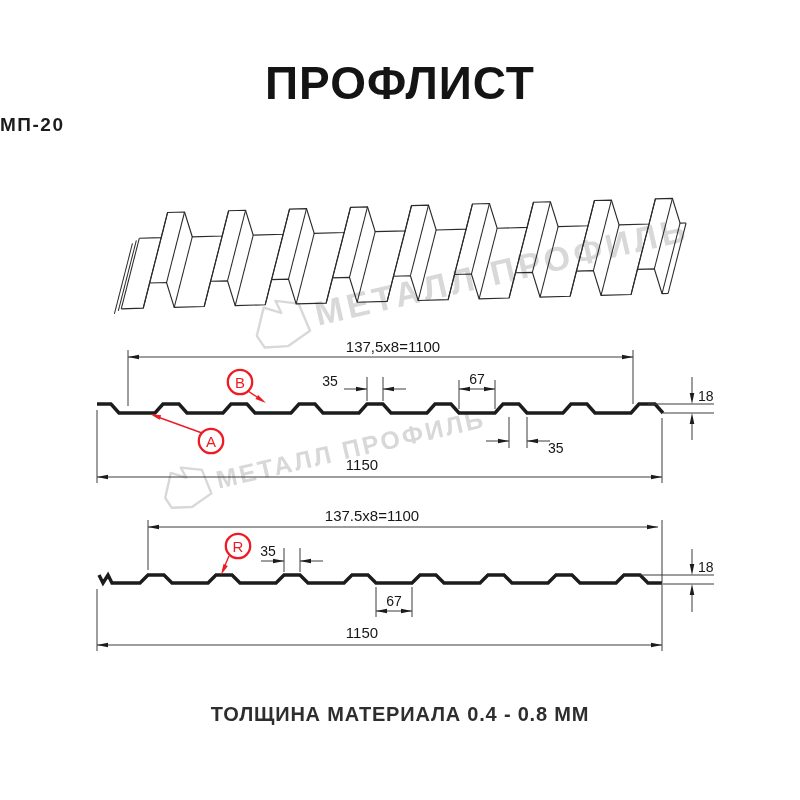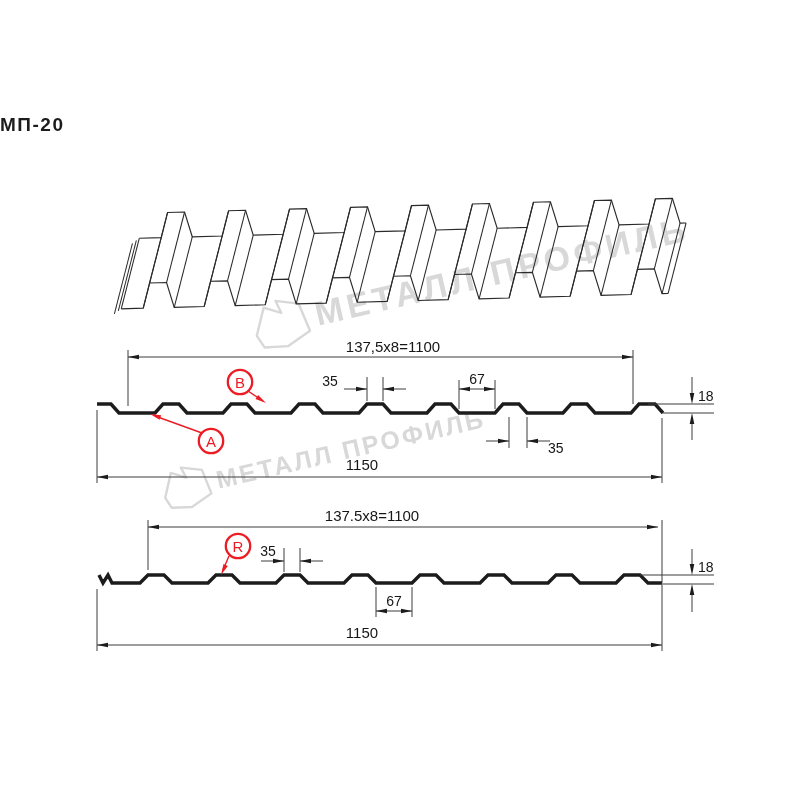--- a/index.html
+++ b/index.html
@@ -19,20 +19,21 @@
   .redcirc{fill:none;stroke:#ed1c24;stroke-width:2.3;}
   .wmlogo{fill:none;stroke:#d8d8d8;stroke-width:2.4;stroke-linejoin:round;}
   .wmtext1{font-size:34px;font-weight:bold;fill:#d8d8d8;letter-spacing:4px;}
   .wmtext2{font-size:25px;font-weight:bold;fill:#d8d8d8;letter-spacing:2.5px;}
 </style>
 </head>
 <body>
 
 <div class="page">
 
+  <div class="title">ПРОФЛИСТ</div>
   <div class="subtitle">МП-20</div>
 
   <svg class="canvas" width="800" height="800" viewBox="0 0 800 800">
 
     <g transform="translate(258,350) rotate(-13)">
       <path class="wmlogo" d="M2,-14 L15,-40 L31,-31 L28,-44 L50,-36 L55,-7 L30,3 L7,-1 Z"></path>
       <text class="wmtext1" x="64" y="-10">МЕТАЛЛ ПРОФИЛЬ</text>
     </g>
     <g transform="translate(166,510) rotate(-13)">
       <path class="wmlogo" d="M2,-12 L13,-35 L27,-27 L24,-38 L44,-31 L48,-6 L26,3 L6,-1 Z"></path>
@@ -179,13 +180,14 @@
       <text class="dim" x="394" y="606" text-anchor="middle">67</text>
       <text class="dimL" x="362" y="638" text-anchor="middle">1150</text>
 
       <line class="redline" x1="229" y1="556" x2="223" y2="570"></line>
       <polygon fill="#ed1c24" points="0,0 -11,-2.4 -11,2.4" transform="translate(221,575) rotate(115)"></polygon>
       <circle class="redcirc" cx="238" cy="546" r="12.2"></circle>
       <text class="redlbl" x="238" y="551.5" text-anchor="middle">R</text>
     </g>
   </svg>
 
+  <div class="footer">ТОЛЩИНА МАТЕРИАЛА 0.4 - 0.8 ММ</div>
 </div>
 
 </body></html>

